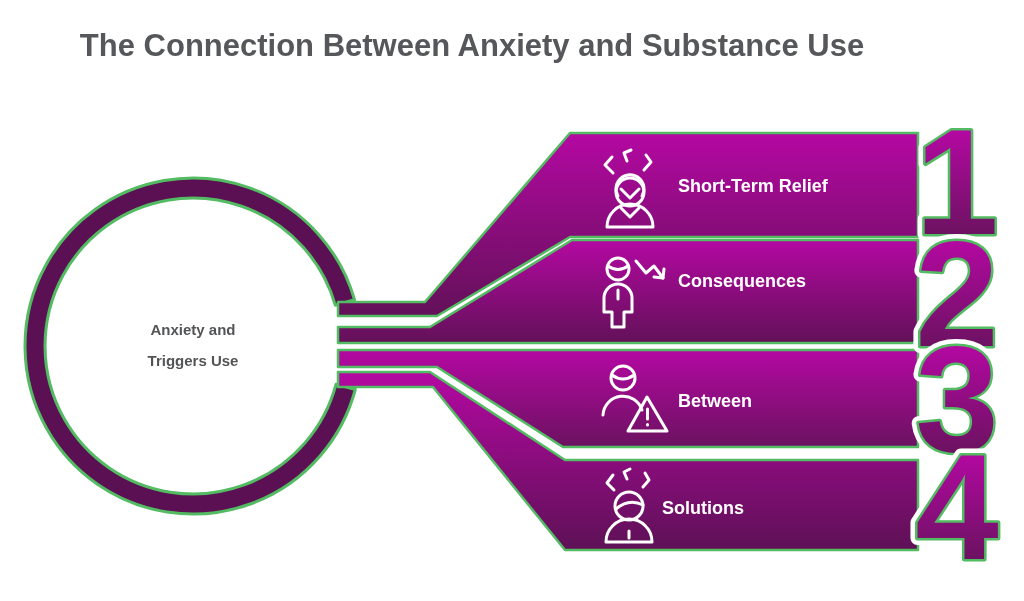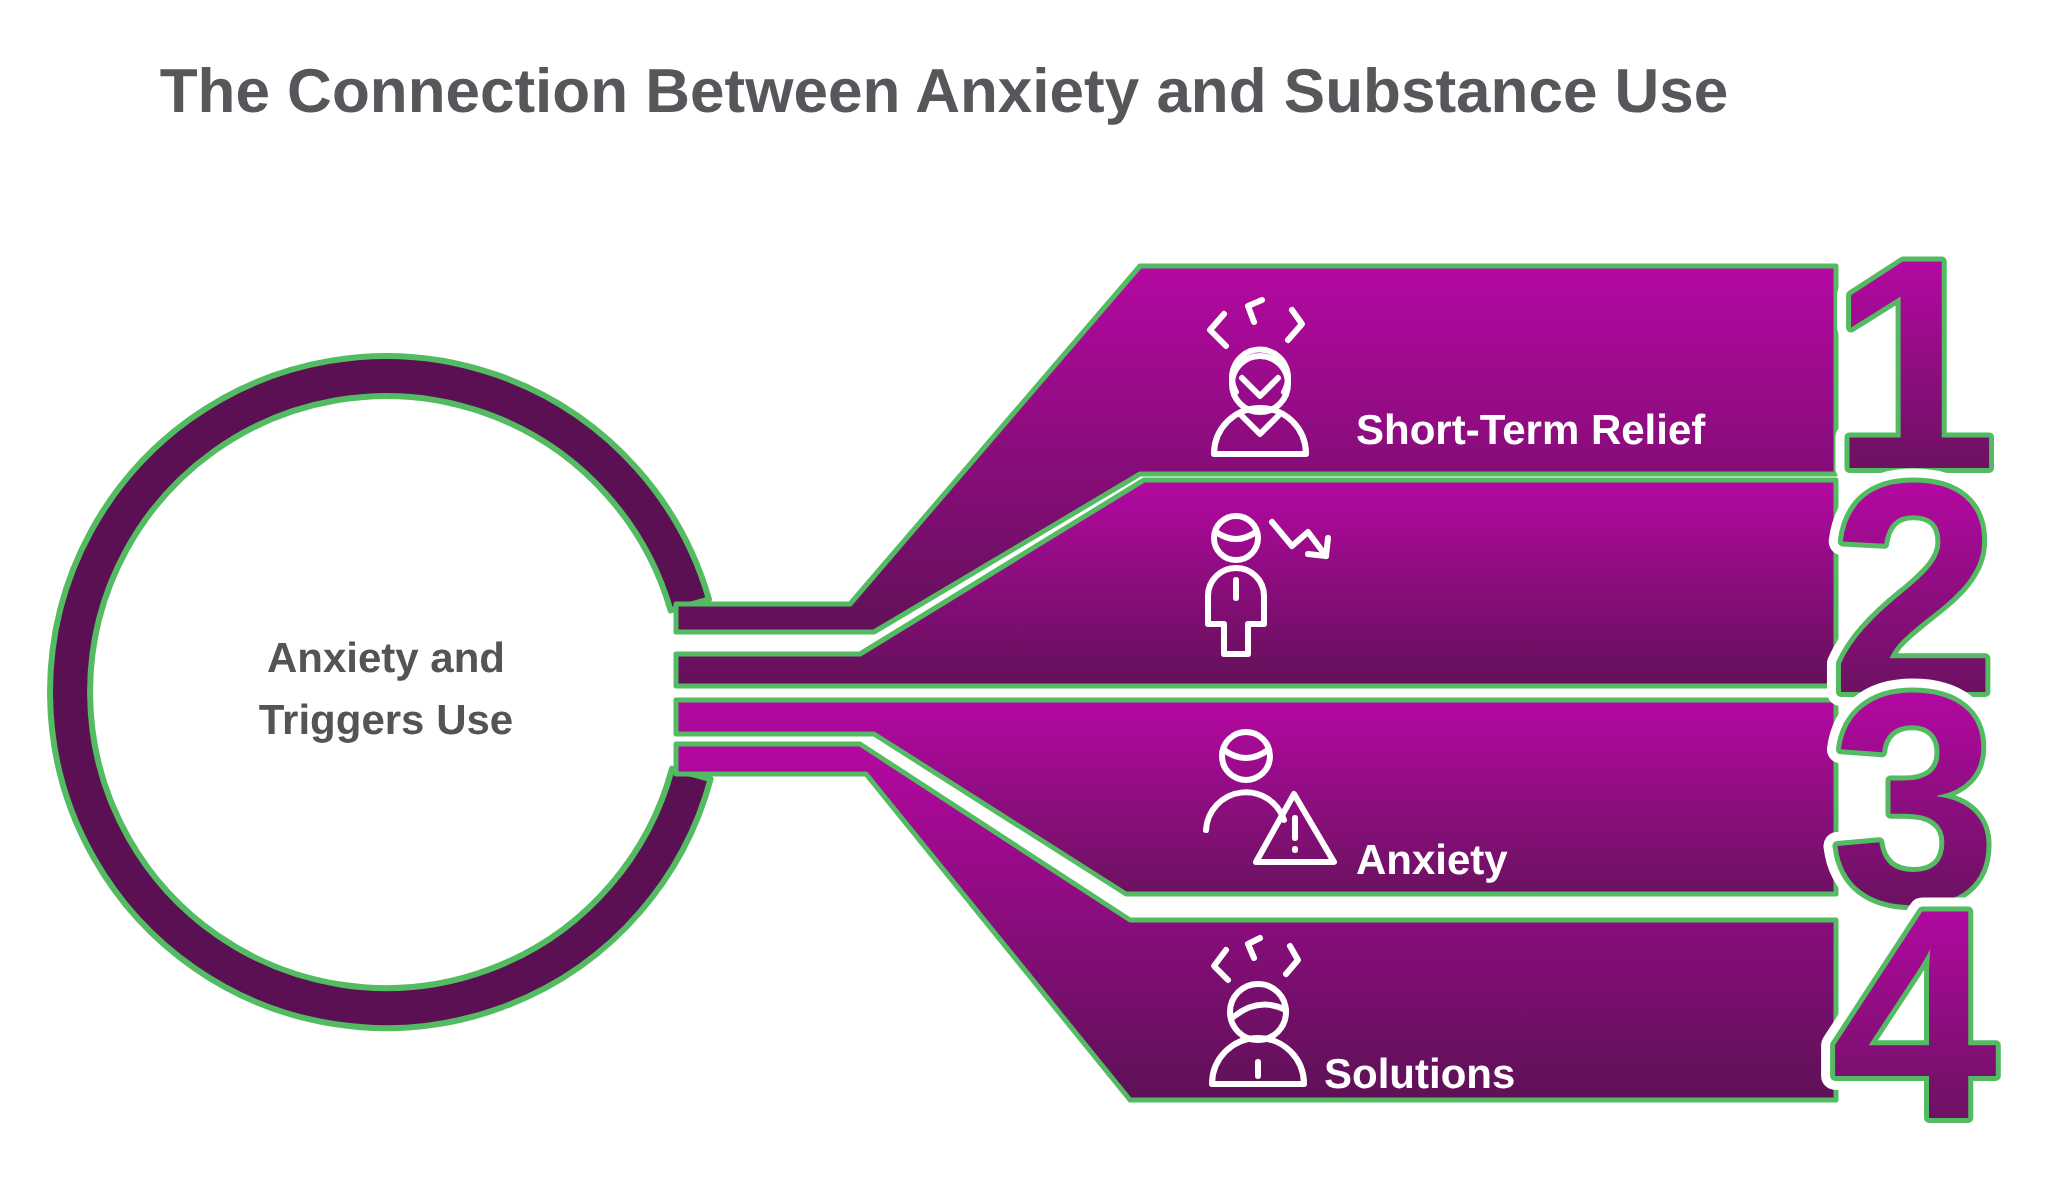--- a/index.html
+++ b/index.html
@@ -2,22 +2,22 @@
 <html><head>
 <meta charset="utf-8">
 <style>
   html,body{margin:0;padding:0;background:#ffffff;}
   .canvas{position:relative;width:1024px;height:601px;background:#ffffff;overflow:hidden;
           font-family:"Liberation Sans",sans-serif;}
   .title{position:absolute;top:28px;left:0;width:944px;text-align:center;
          font-size:31px;font-weight:bold;color:#56575a;letter-spacing:0px;}
   .diagram-svg{position:absolute;left:0;top:0;}
   .center-label{position:absolute;left:58px;top:314px;width:270px;text-align:center;
-                font-size:21px;font-weight:bold;color:#535456;line-height:31px;}
-  .banner-label{position:absolute;color:#ffffff;font-weight:bold;font-size:21px;line-height:26px;margin-top:30px;}
+                font-size:15px;font-weight:bold;color:#535456;line-height:31px;}
+  .banner-label{position:absolute;color:#ffffff;font-weight:bold;font-size:18px;line-height:26px;}
   .lbl1{left:678px;top:173px;}
   .lbl2{left:678px;top:268px;width:230px;}
   .lbl3{left:678px;top:388px;}
   .lbl4{left:662px;top:495px;}
 </style>
 </head>
 <body>
 
 <div class="canvas">
 
@@ -131,17 +131,18 @@
     </g>
   </svg>
 
   <div class="center-label">
     <div>Anxiety and</div>
     <div>Triggers Use</div>
   </div>
 
   <div class="banner-label lbl1">Short-Term Relief</div>
   <div class="banner-label lbl2">
+    <div>Consequences</div>
   </div>
-  <div class="banner-label lbl3">Anxiety</div>
+  <div class="banner-label lbl3">Between</div>
   <div class="banner-label lbl4">Solutions</div>
 
 </div>
 
 </body></html>

